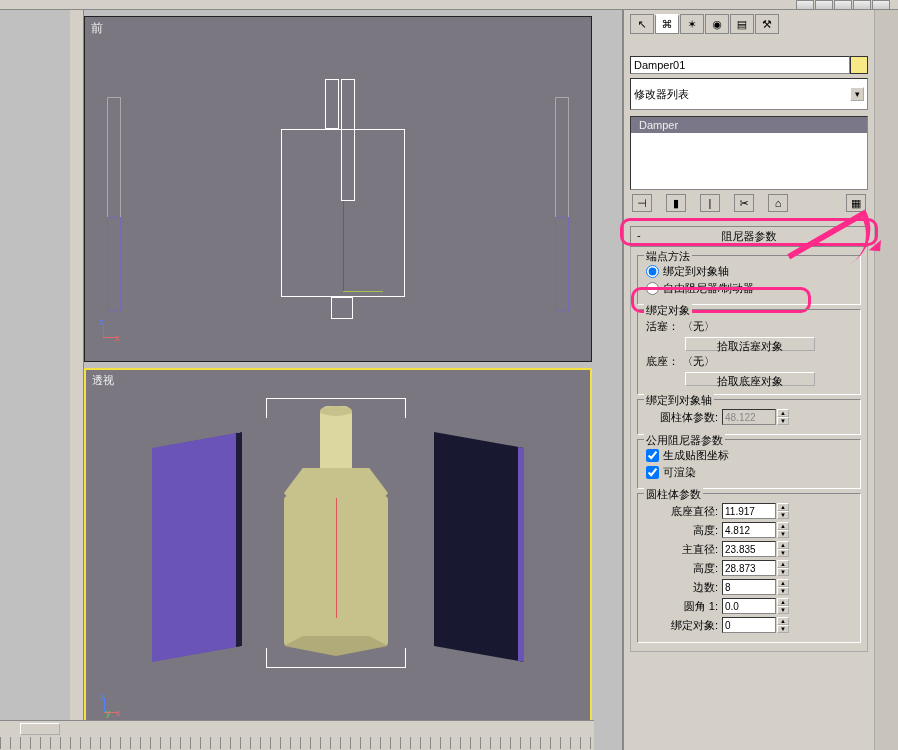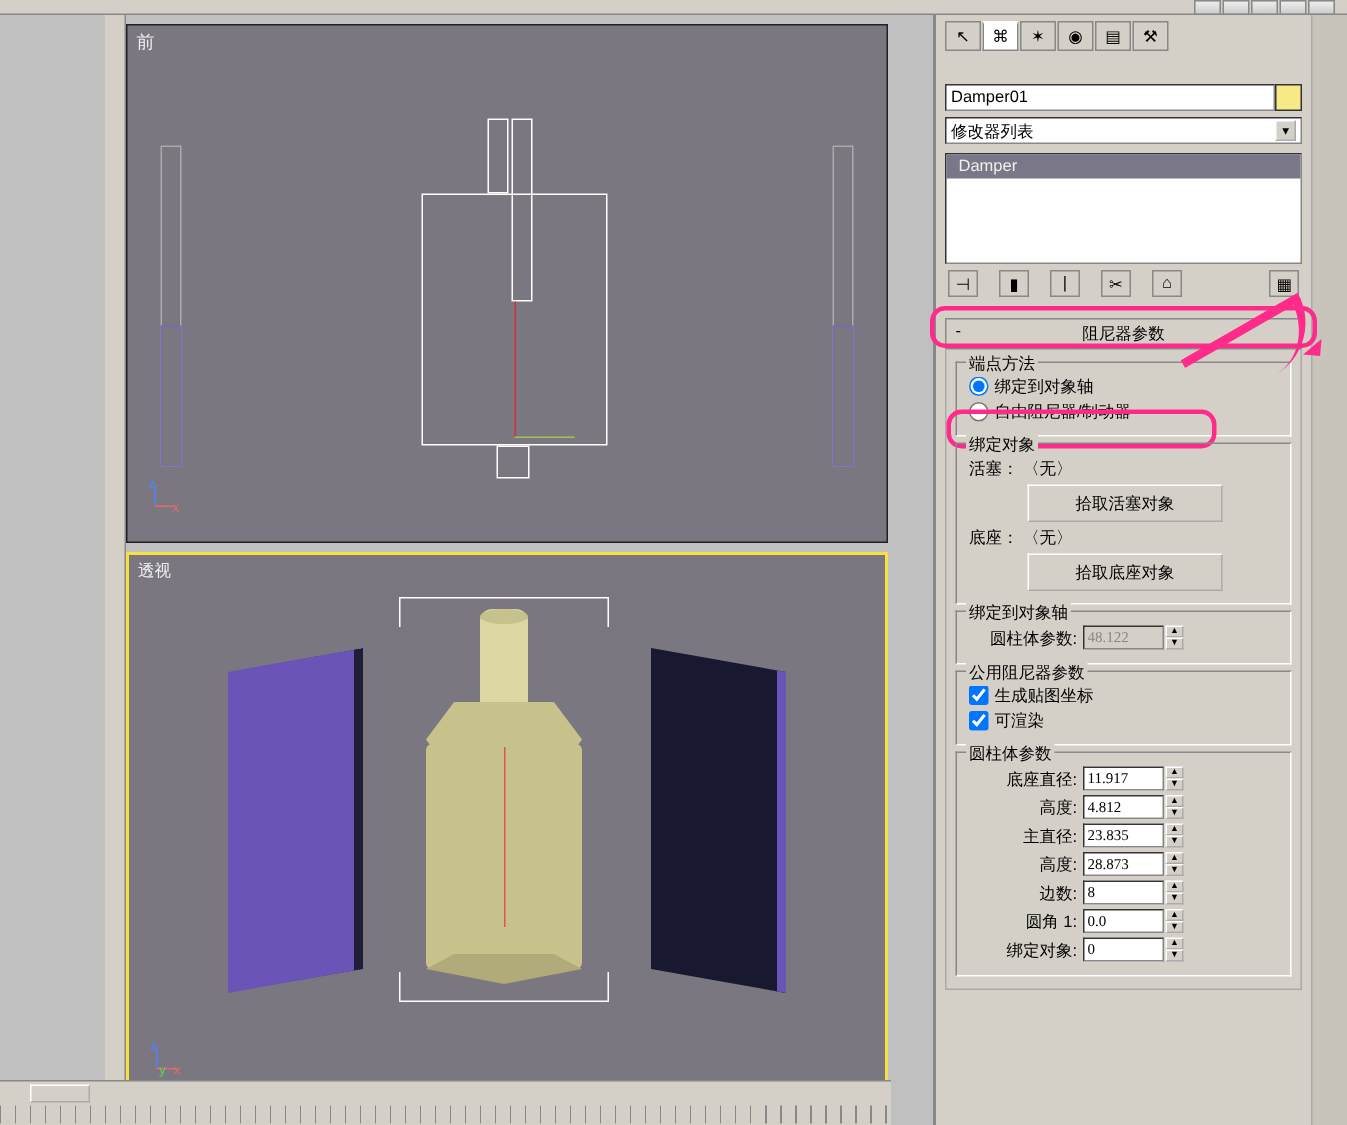--- a/index.html
+++ b/index.html
@@ -53,21 +53,21 @@
 .side-tabs { width: 24px; background: #c8c4bc; border-left: 1px solid #aaa; }
 
 .tab-row { display: flex; gap: 1px; margin-bottom: 4px; }
 .tab-btn { width: 24px; height: 20px; background: #d4d0c8; border: 1px solid #888; display: flex; align-items: center; justify-content: center; font-size: 13px; }
 .tab-btn.sel { background: #fff; border-top: 2px solid #fff; }
 
 .name-row { display: flex; margin-bottom: 4px; margin-top: 22px; }
 .name-input { flex: 1; height: 18px; background: #fff; border: 1px inset #888; padding: 1px 3px; }
 .name-color { width: 18px; height: 18px; background: #f6e986; border: 1px solid #333; }
 
-.dropdown { width: 100%; height: 18px; background: #fff; border: 1px inset #888; display: flex; align-items: center; padding: 0 3px; margin-bottom: 6px; justify-content: space-between; }
+.dropdown { width: 100%; height: 32px; background: #fff; border: 1px inset #888; display: flex; align-items: center; padding: 0 3px; margin-bottom: 6px; justify-content: space-between; }
 .dd-arrow { width: 14px; height: 14px; background: #d4d0c8; border: 1px outset #fff; text-align: center; line-height: 12px; font-size: 9px; }
 
 .stack-list { width: 100%; height: 74px; background: #fff; border: 1px inset #888; margin-bottom: 4px; }
 .stack-item { background: #7a7888; color: #eee; padding: 2px 8px; }
 
 .stack-btns { display: flex; gap: 14px; justify-content: flex-start; margin-bottom: 10px; padding: 0 2px; }
 .sbtn { width: 20px; height: 18px; border: 1px solid #888; background: #d4d0c8; display: flex; align-items: center; justify-content: center; font-size: 11px; }
 
 .rollout-hdr { background: #d4d0c8; border: 1px solid #888; padding: 2px 4px; text-align: center; position: relative; }
 .rollout-hdr .minus { position: absolute; left: 6px; }
@@ -76,26 +76,26 @@
 .highlight-red { position: absolute; border: 3px solid #ff2a8a; border-radius: 10px; pointer-events: none; }
 
 .grp { border: 1px solid #fff; border-top-color: #888; border-left-color: #888; padding: 6px 6px 6px 8px; margin: 4px 0; position: relative; }
 .grp-title { position: absolute; top: -7px; left: 6px; background: #d4d0c8; padding: 0 2px; }
 
 .radio-row, .chk-row { display: flex; align-items: center; gap: 4px; margin: 2px 0; }
 .radio-row input, .chk-row input { margin: 0; }
 
 .val-row { display: flex; align-items: center; margin: 3px 0; }
 .val-label { width: 72px; text-align: right; margin-right: 4px; }
-.val-input { width: 54px; height: 16px; background: #fff; border: 1px inset #888; padding: 0 2px; font-size: 10px; font-family: Liberation Serif, serif; }
+.val-input { width: 54px; height: 16px; background: #fff; border: 1px inset #888; padding: 0 2px; font-size: 10px; }
 .val-input.dis { background: #d4d0c8; color: #888; }
 .spinner { width: 12px; height: 16px; display: flex; flex-direction: column; margin-left: 1px; }
 .spinner span { flex: 1; background: #d4d0c8; border: 1px outset #fff; font-size: 6px; line-height: 6px; text-align: center; }
 
-.btn-wide { width: 130px; height: 25px; margin: 2px auto; display: block; background: #d4d0c8; border: 1px outset #fff; text-align: center; line-height: 16px; }
+.btn-wide { width: 130px; height: 14px; margin: 2px auto; display: block; background: #d4d0c8; border: 1px outset #fff; text-align: center; line-height: 16px; }
 
 .timeline { position: absolute; left: 0; bottom: 0; width: 594px; height: 30px; background: #d4d0c8; border-top: 1px solid #888; }
 .timeline .ruler { height: 12px; background: repeating-linear-gradient(90deg, #888 0, #888 1px, transparent 1px, transparent 10px); margin-top: 16px; }
 .timeline .slider { position: absolute; left: 20px; top: 2px; width: 40px; height: 12px; background: #d4d0c8; border: 1px outset #fff; }
 
 .left-ruler { position: absolute; left: 70px; top: 10px; width: 14px; height: 710px; background: #d4d0c8; border-right: 1px solid #888; }
 
 .red-arrow { position: absolute; width: 90px; height: 40px; border-top: 6px solid #ff2a8a; border-right: 6px solid #ff2a8a; border-bottom-right-radius: 50px; transform: rotate(-30deg); pointer-events: none; }
 .red-arrow::after { content: ""; position: absolute; right: -6px; bottom: -12px; border: 8px solid transparent; border-top-color: #ff2a8a; transform: rotate(-10deg); }
 </style>

